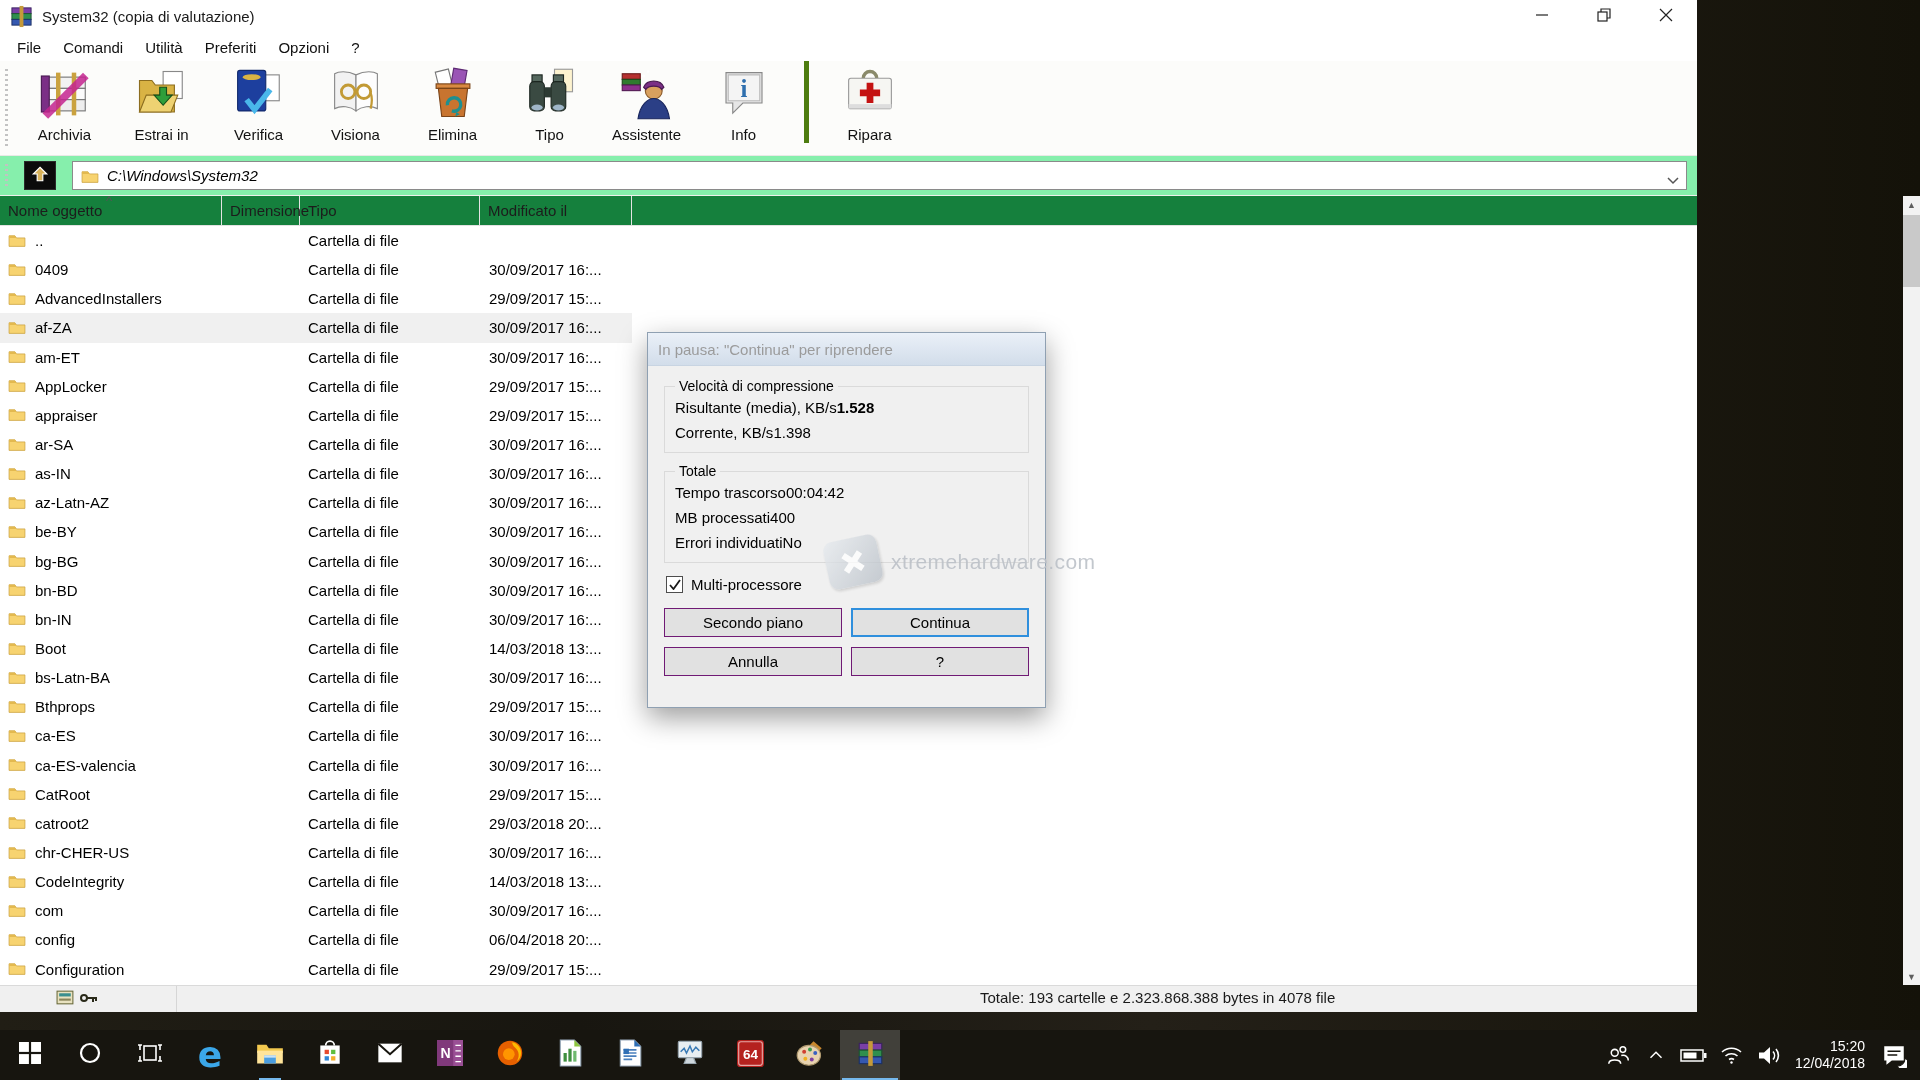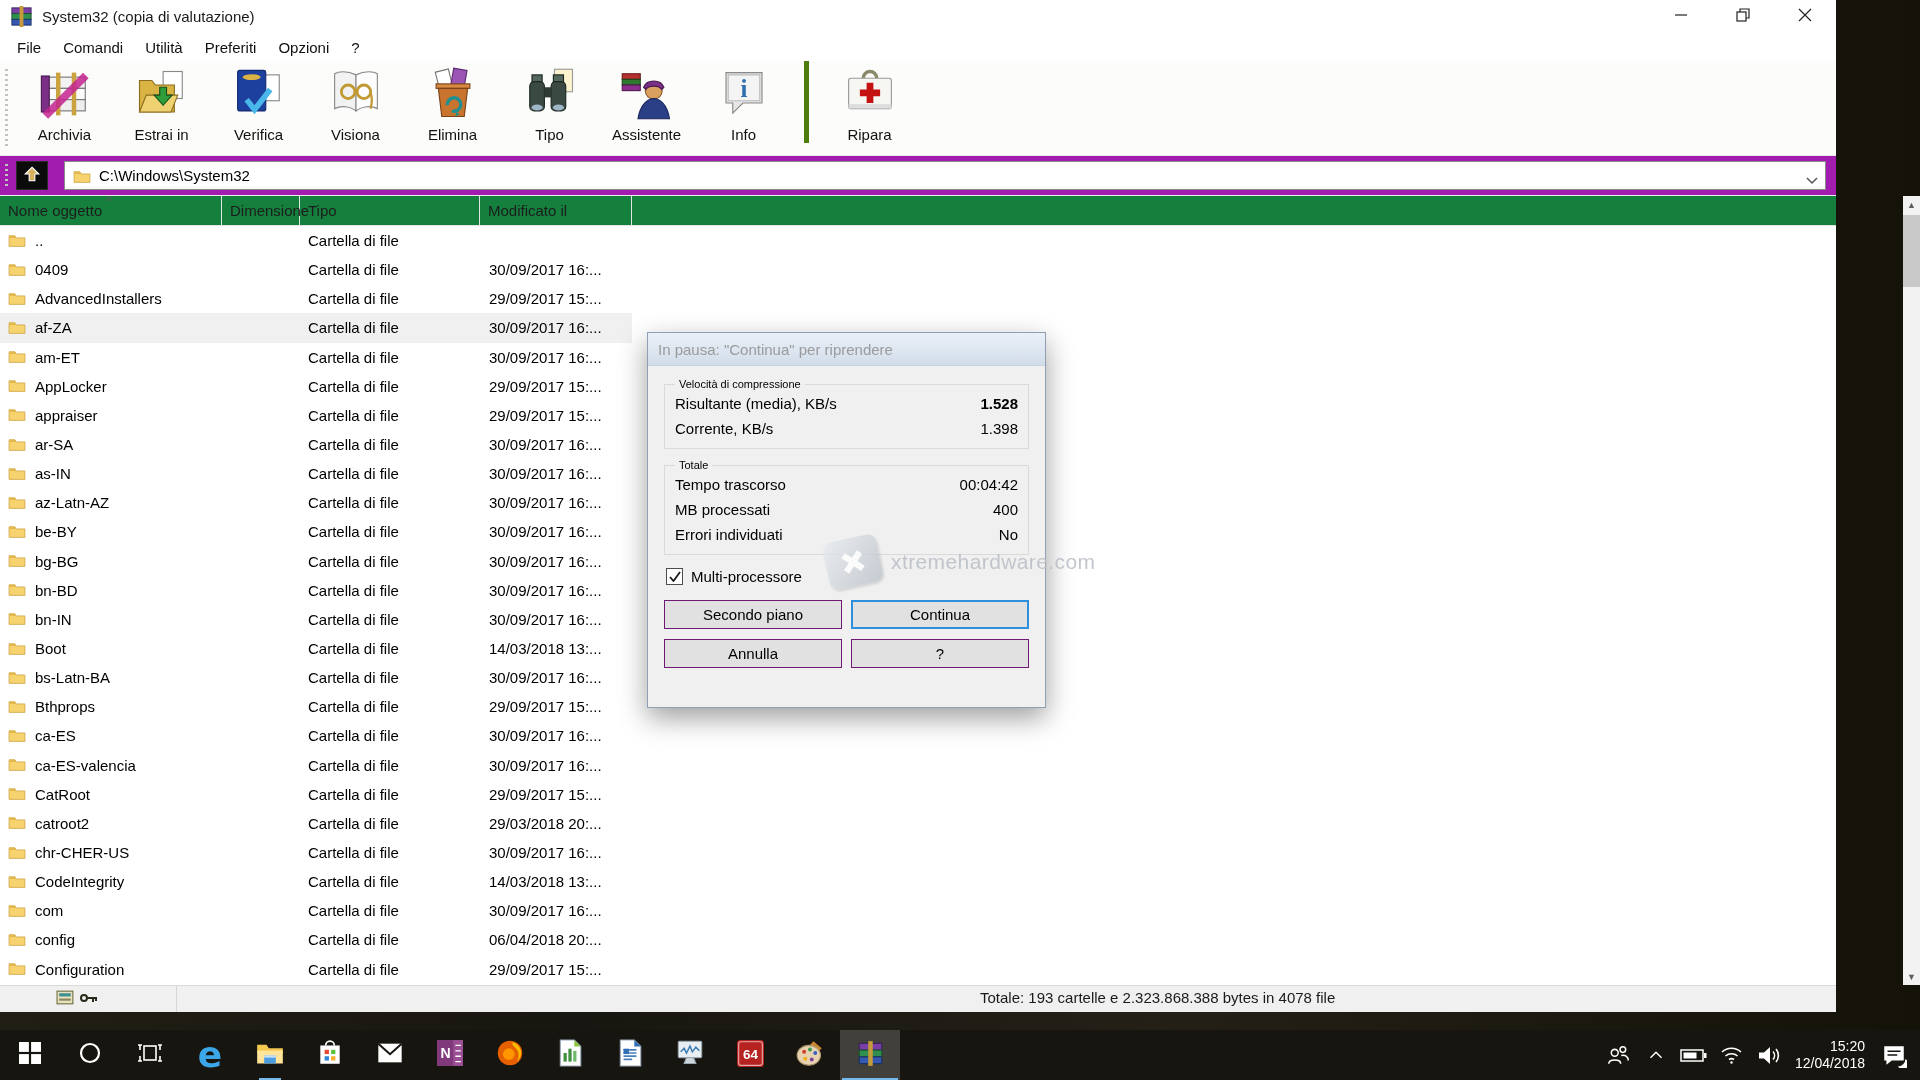--- a/index.html
+++ b/index.html
@@ -2,21 +2,21 @@
 <html><head>
 <meta charset="utf-8">
 <style>
   * { margin:0; padding:0; box-sizing:border-box; }
   html,body { width:1920px; height:1080px; overflow:hidden;
     font-family:"Liberation Sans", sans-serif; background:#14120c; }
   body { position:relative;
     background:linear-gradient(90deg,#211e15,#181610 30%,#242018 60%,#141209); }
 
   
-  .window { position:absolute; left:0; top:0; width:1836px; height:1012px;
+  .window { position:absolute; left:0; top:0; width:1697px; height:1012px;
     background:#fff; display:flex; flex-direction:column; }
 
   .titlebar { height:33px; display:flex; align-items:center; background:#fff; flex:0 0 auto; }
   .app-icon { margin-left:10px; width:24px; height:24px; display:flex; align-items:center; }
   .title-text { margin-left:8px; font-size:15px; color:#1a1a1a; }
   .win-controls { margin-left:auto; display:flex; height:100%; }
   .win-btn { width:62px; height:100%; display:flex; align-items:center; justify-content:center; color:#222; }
 
   .menubar { height:28px; display:flex; align-items:center; padding-left:6px; background:#fff;
     font-size:15px; color:#111; flex:0 0 auto; }
@@ -25,22 +25,22 @@
   .toolbar { height:95px; background:#fcfcfa; display:flex; align-items:flex-start;
     padding-left:16px; border-bottom:1px solid #e9e9e6; position:relative; flex:0 0 auto; }
   .toolbar::before, .addressbar::before { content:""; position:absolute; left:5px; top:8px; bottom:8px; width:3px;
     background:repeating-linear-gradient(to bottom,#c2c2c2 0 2px,transparent 2px 5px); }
   .tool-btn { width:97px; padding-top:3px; display:flex; flex-direction:column; align-items:center;
     font-size:15px; color:#111; cursor:default; }
   .tool-btn .ticon { width:58px; height:60px; display:flex; align-items:center; justify-content:center; }
   .tool-btn.sep-before { border-left:5px solid #4d7c0f; margin-left:12px; padding-left:16px; width:110px; }
   .tlabel { margin-top:2px; }
 
-  .addressbar { height:40px; display:flex; align-items:center; padding:0 10px 0 16px;
-    background:#a21caf; position:relative; flex:0 0 auto; border-bottom:1px solid #efefec; }
+  .addressbar { height:40px; display:flex; align-items:center; padding:0 10px 0 24px;
+    background:#86efac; position:relative; flex:0 0 auto; border-bottom:1px solid #efefec;font-style:italic; }
   .up-btn { width:32px; height:29px; background:#0b0b0b; border:1px solid #2a2a2a;
     display:flex; align-items:center; justify-content:center; margin-right:16px; }
   .address-input { flex:1; height:29px; border:1px solid #8a8a8a; background:#fff;
     display:flex; align-items:center; gap:8px; padding:0 26px 0 8px; font-size:15px; position:relative; color:#000; }
   .address-input .ficon { display:flex; }
   .addr-chevron { position:absolute; right:7px; top:9px; }
 
   .list-header { height:30px; display:grid; grid-template-columns:222px 78px 180px 152px 1fr;
     font-size:15px; color:#1c1c1c; border-bottom:1px solid #e2e2e2; flex:0 0 auto; background:#15803d; }
   .hcell { display:flex; align-items:center; border-right:1px solid #e4e4e4; padding:0 8px; position:relative; }
@@ -69,22 +69,22 @@
   .sb-total { position:absolute; left:980px; top:3px; }
 
   
   .dialog { position:absolute; left:647px; top:332px; width:399px; height:376px;
     background:#f0f0f0; border:1px solid #8fa0b2; box-shadow:0 10px 26px rgba(0,0,0,.38); }
   .dialog-title { height:33px; background:linear-gradient(#eaf0f8,#d2ddea);
     border-bottom:1px solid #c8d4e2; color:#9b9b9b; font-size:15px;
     display:flex; align-items:center; padding-left:10px; }
   .dialog-body { position:relative; padding:12px 16px 0; font-size:15px; color:#000; }
   fieldset { border:1px solid #dadada; padding:1px 10px 7px; margin-bottom:10px; background:transparent; }
-  legend { padding:0 4px; font-size:11px; color:#000; }
-  .stat-row { display:flex; justify-content:space-between; line-height:25px; }
+  legend { padding:0 4px; font-size:14px; color:#000; }
+  .stat-row { display:flex; line-height:25px; }
   .stat-row .bold { font-weight:bold; }
   .cb-row { display:flex; margin:13px 2px 15px; }
   .cb-box { width:17px; height:17px; background:#fff; border:1px solid #4d4d4d;
     display:flex; align-items:center; justify-content:center; margin-right:8px; }
   .dlg-buttons { display:grid; grid-template-columns:1fr 1fr; gap:10px 9px; }
   .dlg-btn { height:29px; background:#e1e1e1; border:1px solid #701a75; font-size:15px;
     display:flex; align-items:center; justify-content:center; cursor:default; color:#000; }
   .dlg-btn.default { border:2px solid #2f8fdd; }
   .watermark { position:absolute; left:178px; top:172px; display:flex; align-items:center;
     gap:11px; pointer-events:none; }

